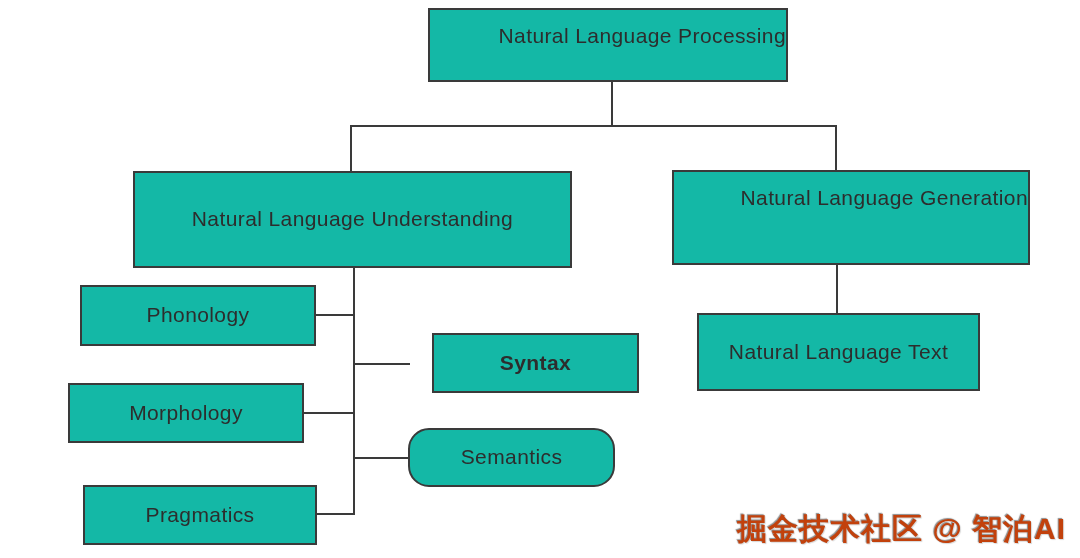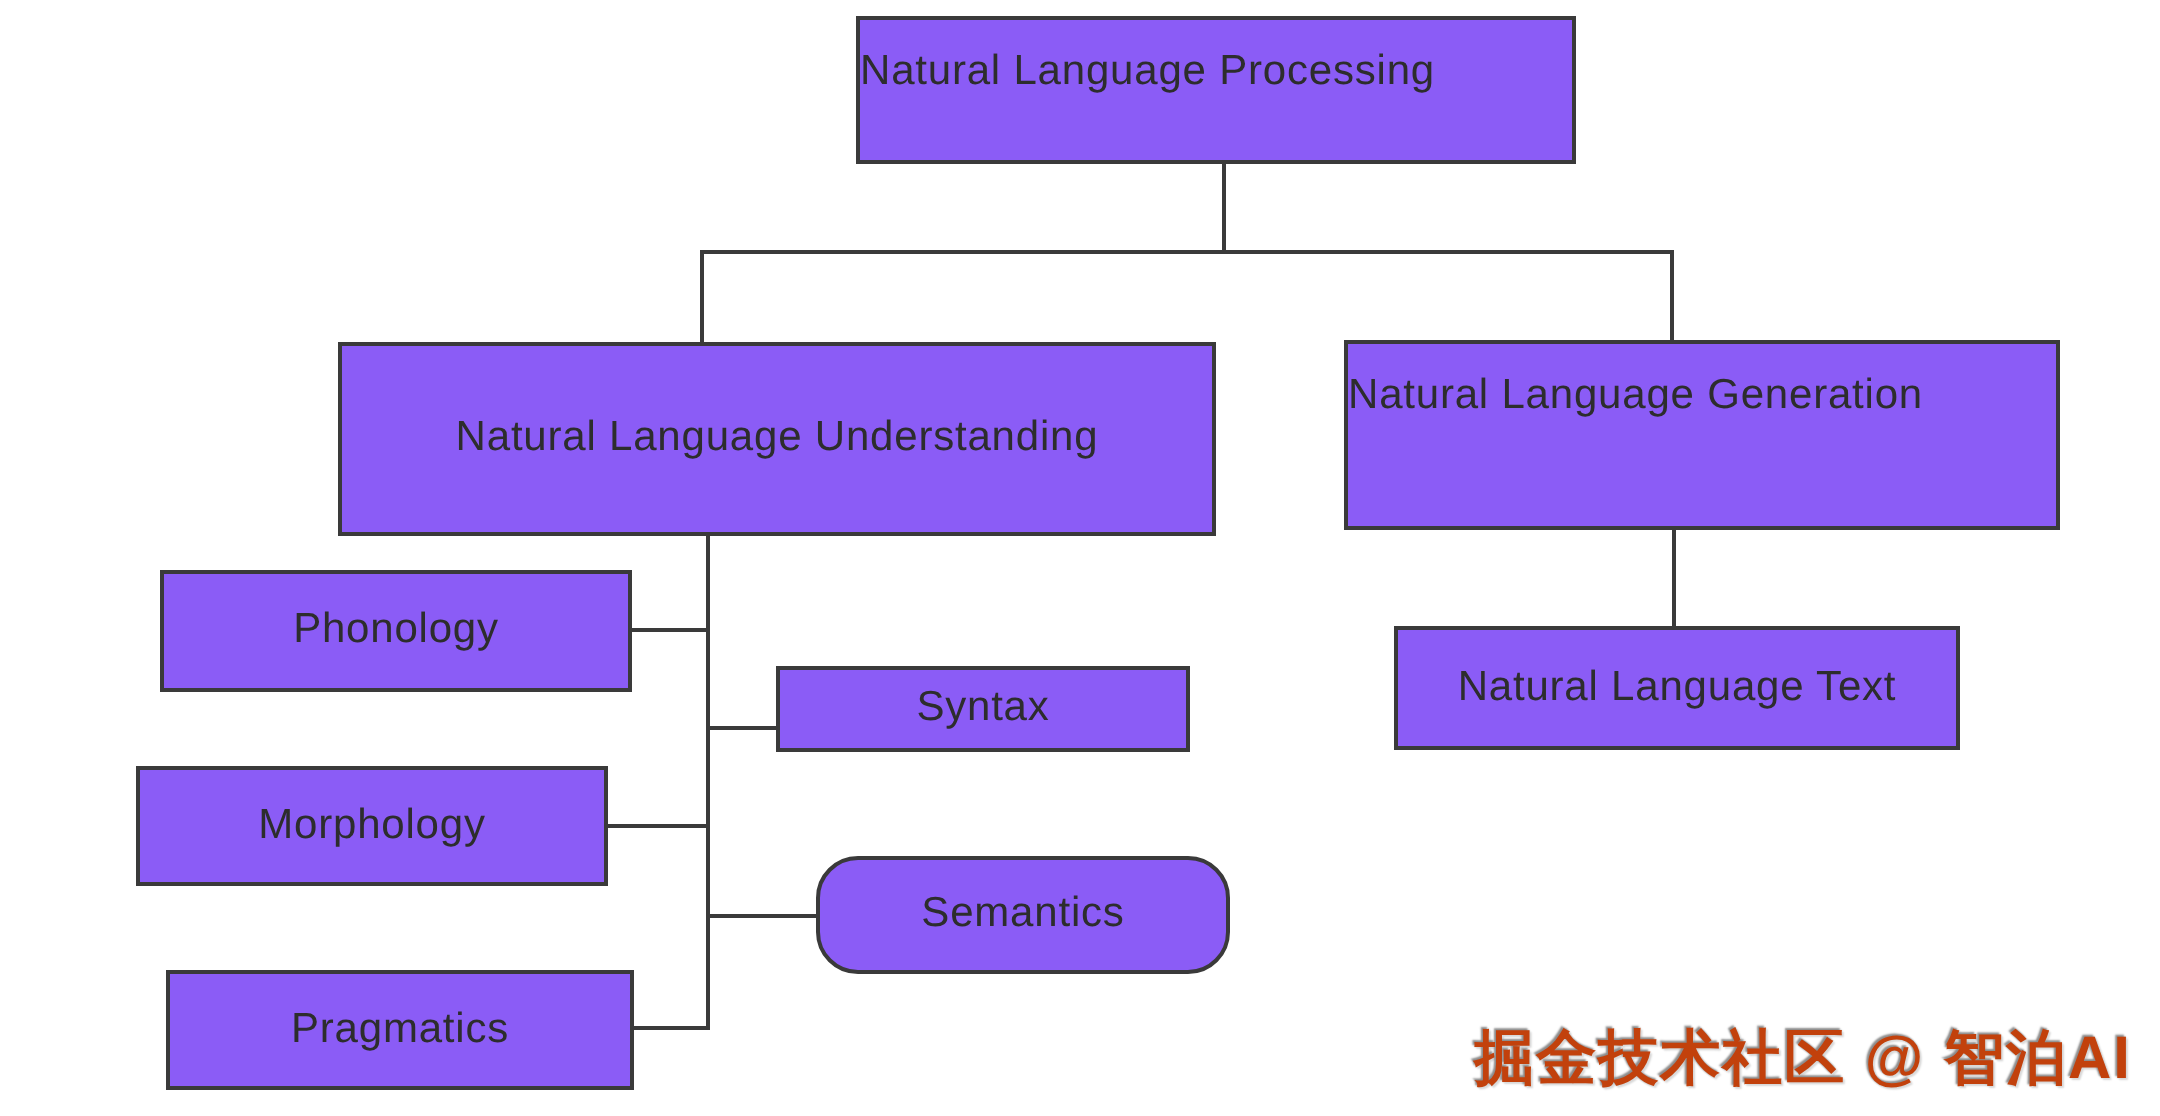--- a/index.html
+++ b/index.html
@@ -13,56 +13,55 @@
     height: 558px;
     background: #ffffff;
     overflow: hidden;
     font-family: "Liberation Sans", sans-serif;
     color: #2d2d2d;
   }
   .box {
     position: absolute;
     box-sizing: border-box;
     border: 2px solid #3a3a3a;
-    background: #8b5cf6;
-    text-align: left;
+    background: #14b8a6;
+    text-align: right;
     font-size: 21px;
     letter-spacing: 0.4px;
     line-height: 1.25;
   }
   .box.top-text {
     padding-top: 13px;
   }
   .box.center-text {
     display: flex;
     align-items: center;
     justify-content: center;
   }
   .box.two-line {
     display: flex;
     flex-direction: column;
     align-items: center;
     justify-content: center;
     gap: 2px;
-    margin-left: 36px;
   }
   .line {
     position: absolute;
     background: #3a3a3a;
   }
   
   #nlp        { left: 428px; top: 8px;   width: 360px; height: 74px; }
   #nlu        { left: 133px; top: 171px; width: 439px; height: 97px; }
   #nlg        { left: 672px; top: 170px; width: 358px; height: 95px; }
   #phonology  { left: 80px;  top: 285px; width: 236px; height: 61px; }
   #morphology { left: 68px;  top: 383px; width: 236px; height: 60px; }
   #pragmatics { left: 83px;  top: 485px; width: 234px; height: 60px; }
-  #syntax     { left: 388px; top: 333px; width: 207px; height: 43px; }
+  #syntax     { left: 432px; top: 333px; width: 207px; height: 60px; font-weight: bold; }
   #semantics  { left: 408px; top: 428px; width: 207px; height: 59px; border-radius: 21px; }
-  #nltext     { left: 697px; top: 313px; width: 283px; height: 62px; }
+  #nltext     { left: 697px; top: 313px; width: 283px; height: 78px; }
   
   #ln-nlp-drop   { left: 611px; top: 82px;  width: 2px;   height: 45px; }
   #ln-top-rail   { left: 350px; top: 125px; width: 487px; height: 2px; }
   #ln-nlu-drop   { left: 350px; top: 125px; width: 2px;   height: 46px; }
   #ln-nlg-drop   { left: 835px; top: 125px; width: 2px;   height: 45px; }
   #ln-nlu-spine  { left: 353px; top: 266px; width: 2px;   height: 249px; }
   #ln-phonology  { left: 304px; top: 314px; width: 51px;  height: 2px; }
   #ln-syntax     { left: 353px; top: 363px; width: 57px;  height: 2px; }
   #ln-morphology { left: 304px; top: 412px; width: 51px;  height: 2px; }
   #ln-semantics  { left: 353px; top: 457px; width: 57px;  height: 2px; }

